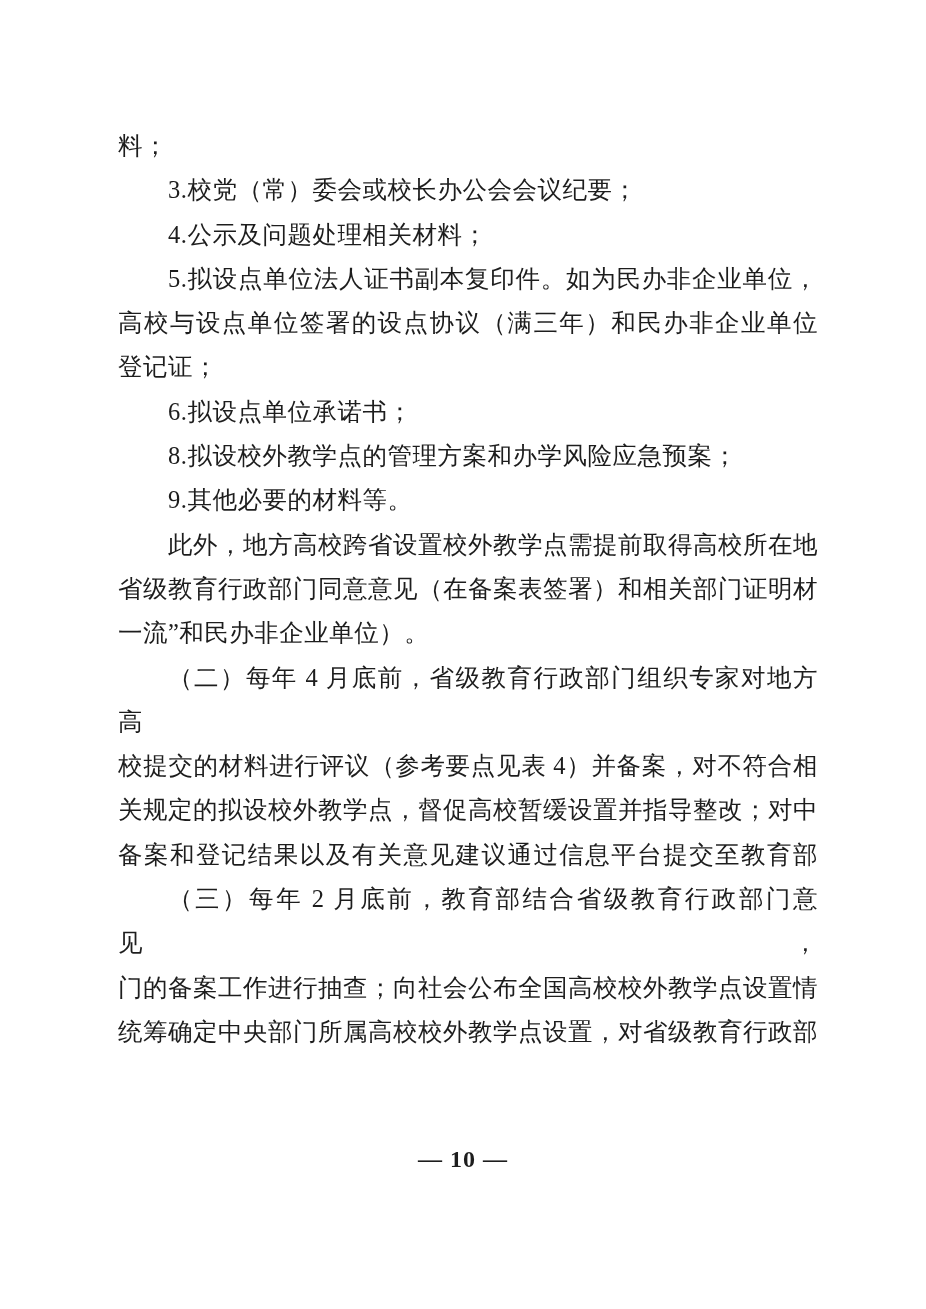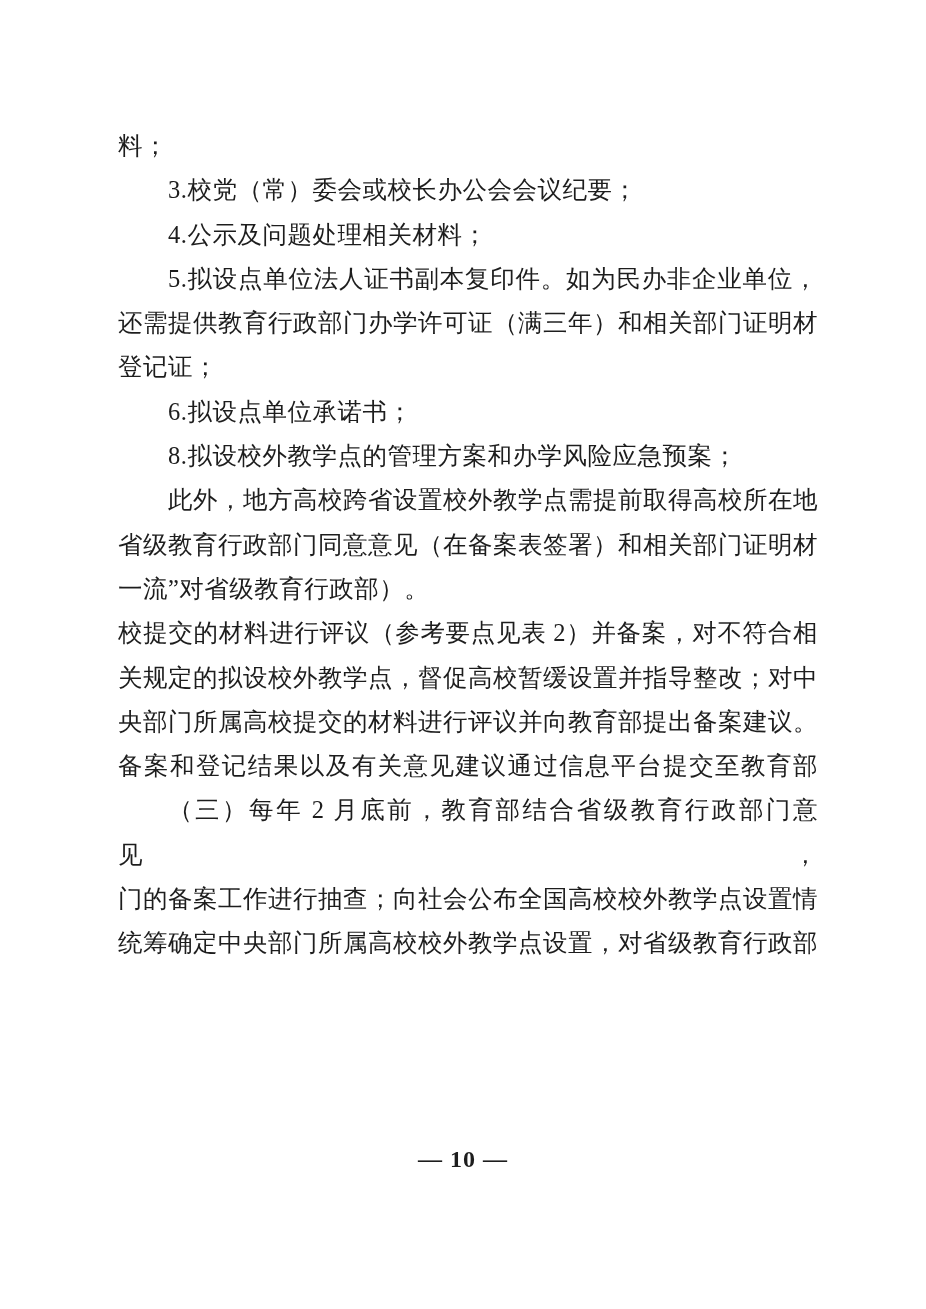--- a/index.html
+++ b/index.html
@@ -52,29 +52,30 @@
 </style>
 </head>
 <body>
 
 <div class="page" style="background: rgb(255, 255, 255); color: rgb(29, 29, 29);">
   <div class="doc-body">
       <div class="line">料；</div>
       <div class="line indent">3.校党（常）委会或校长办公会会议纪要；</div>
       <div class="line indent">4.公示及问题处理相关材料；</div>
       <div class="line indent fill">5.拟设点单位法人证书副本复印件。如为民办非企业单位，</div>
-      <div class="line fill">还需提供教育行政部门办学许可证（满三年）和相关部门证明材</div>
+      <div class="line fill">高校与设点单位签署的设点协议（满三年）和民办非企业单位</div>
       <div class="line">登记证；</div>
       <div class="line indent">6.拟设点单位承诺书；</div>
       <div class="line indent">8.拟设校外教学点的管理方案和办学风险应急预案；</div>
+      <div class="line indent">9.其他必要的材料等。</div>
       <div class="line indent fill">此外，地方高校跨省设置校外教学点需提前取得高校所在地</div>
       <div class="line fill">省级教育行政部门同意意见（在备案表签署）和相关部门证明材</div>
-      <div class="line">一流”对省级教育行政部）。</div>
-      <div class="line fill">校提交的材料进行评议（参考要点见表 2）并备案，对不符合相</div>
+      <div class="line">一流”和民办非企业单位）。</div>
+      <div class="line indent fill">（二）每年 4 月底前，省级教育行政部门组织专家对地方高</div>
+      <div class="line fill">校提交的材料进行评议（参考要点见表 4）并备案，对不符合相</div>
       <div class="line fill">关规定的拟设校外教学点，督促高校暂缓设置并指导整改；对中</div>
-      <div class="line fill">央部门所属高校提交的材料进行评议并向教育部提出备案建议。</div>
       <div class="line fill">备案和登记结果以及有关意见建议通过信息平台提交至教育部</div>
       <div class="line indent fill">（三）每年 2 月底前，教育部结合省级教育行政部门意见，</div>
       <div class="line fill">门的备案工作进行抽查；向社会公布全国高校校外教学点设置情</div>
       <div class="line fill">统筹确定中央部门所属高校校外教学点设置，对省级教育行政部</div>
     </div>
   <div class="page-number">— 10 —</div>
 </div>
 
 </body></html>

